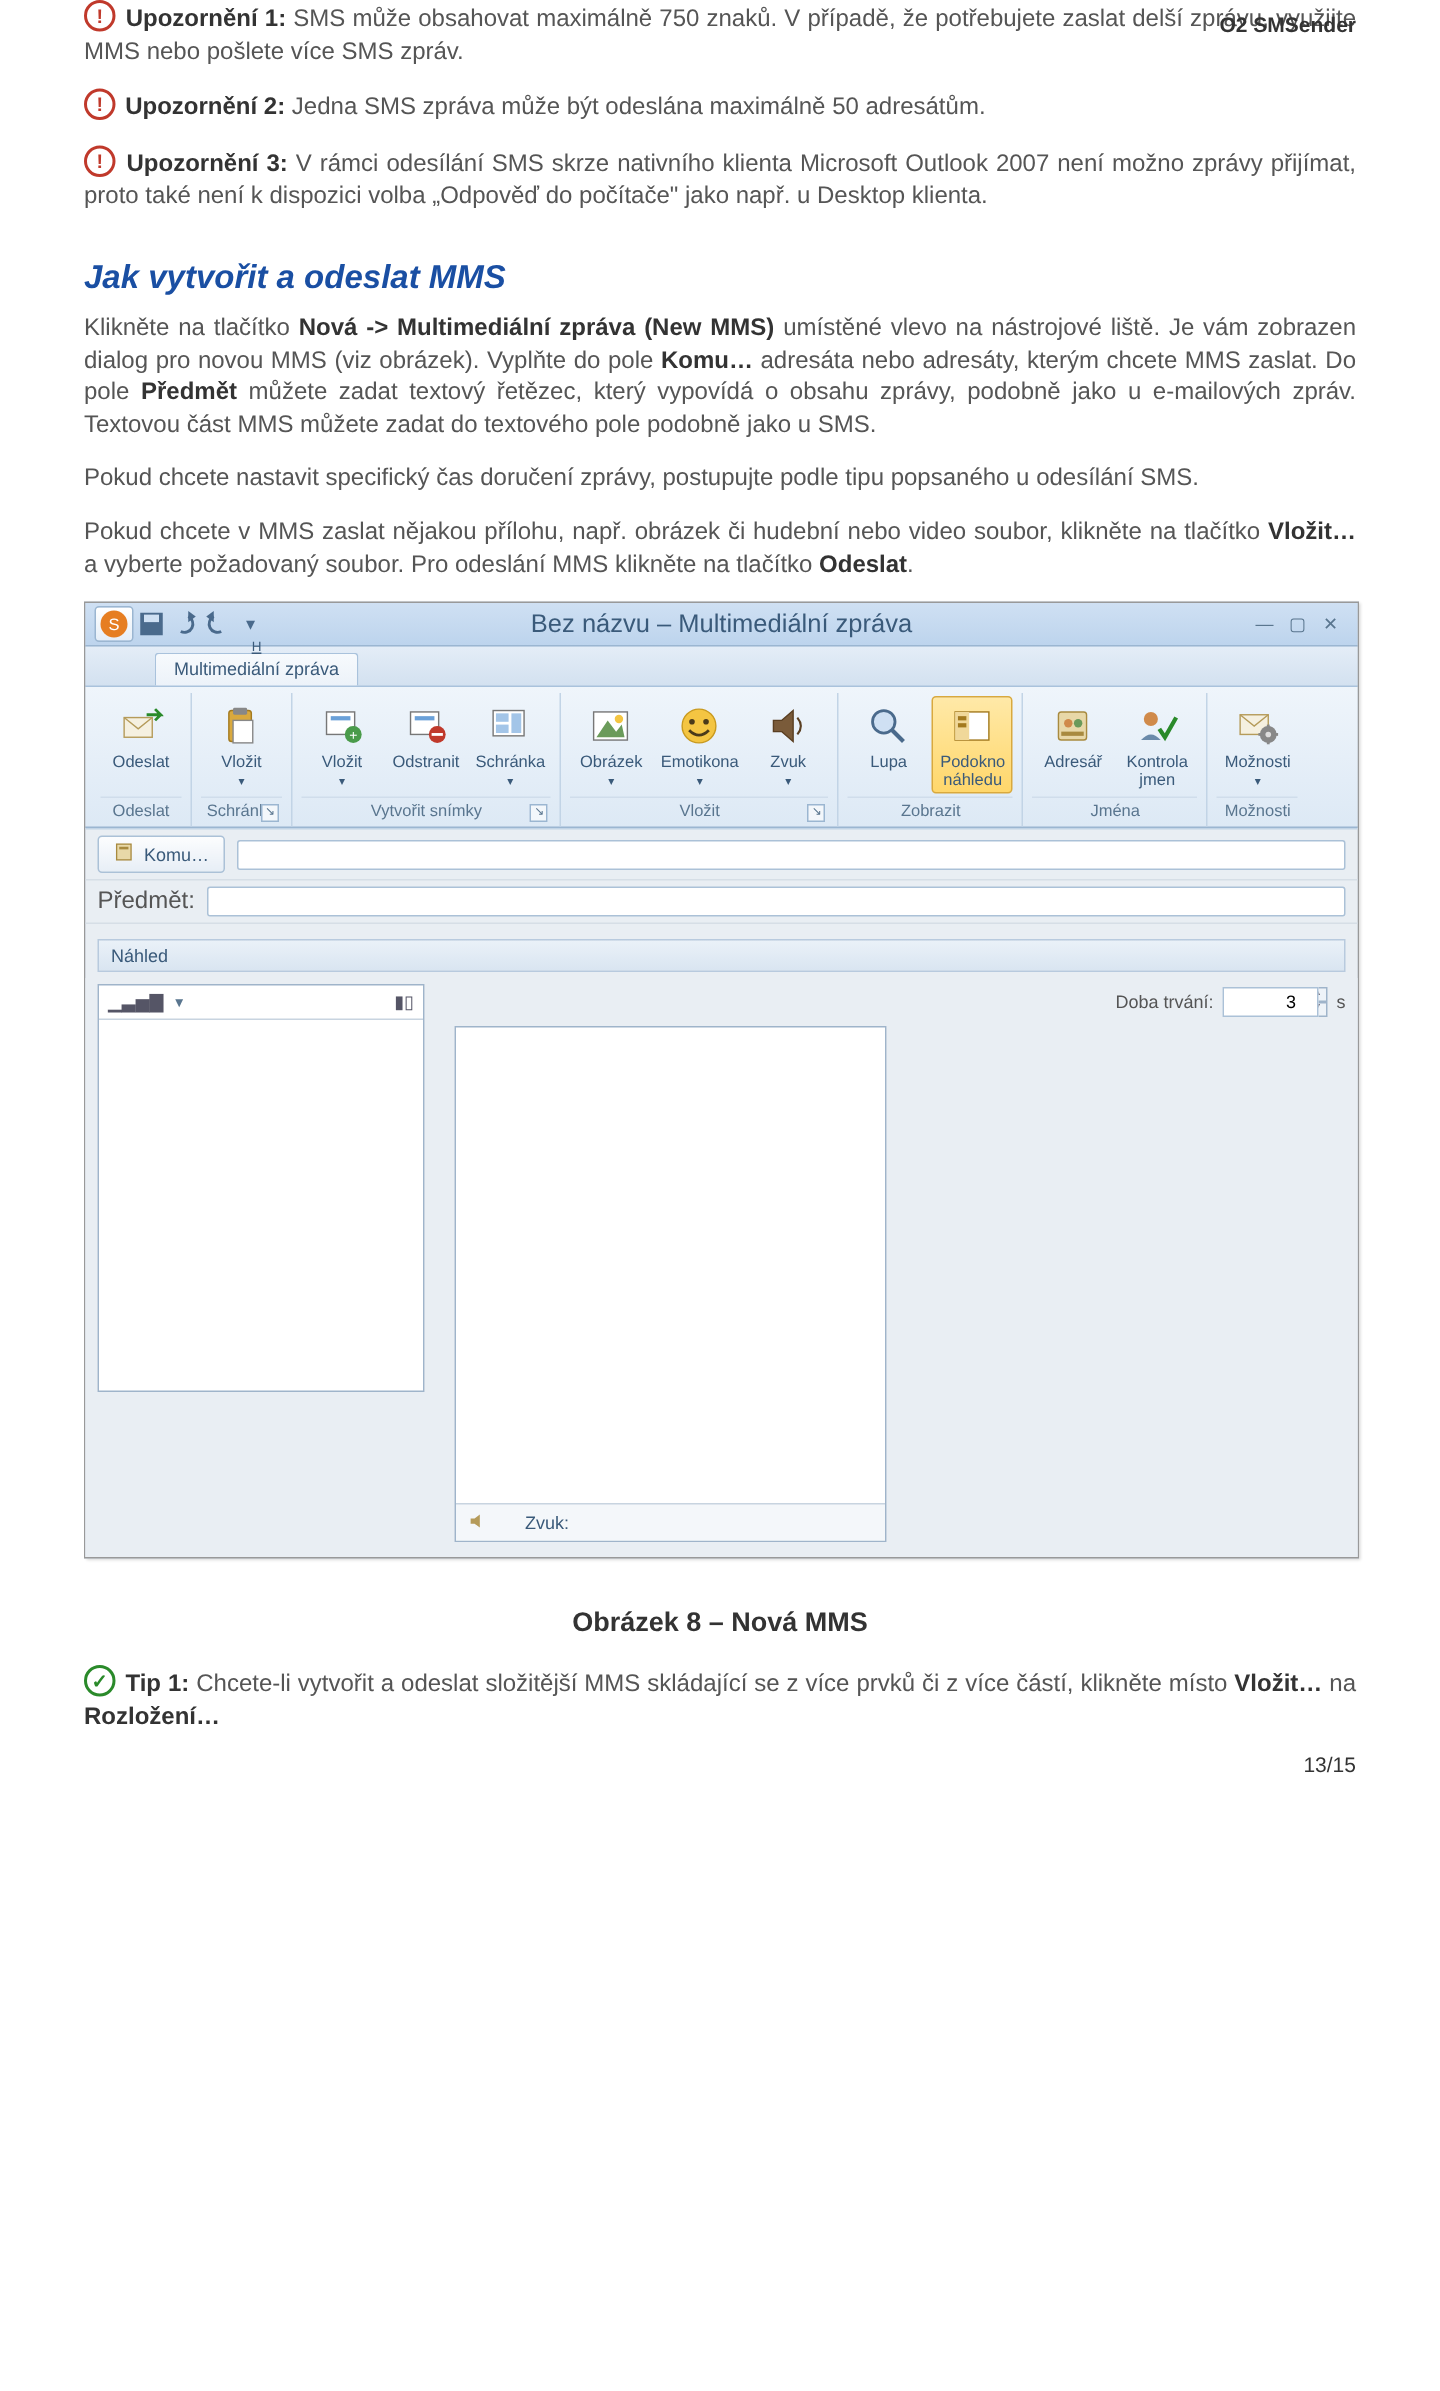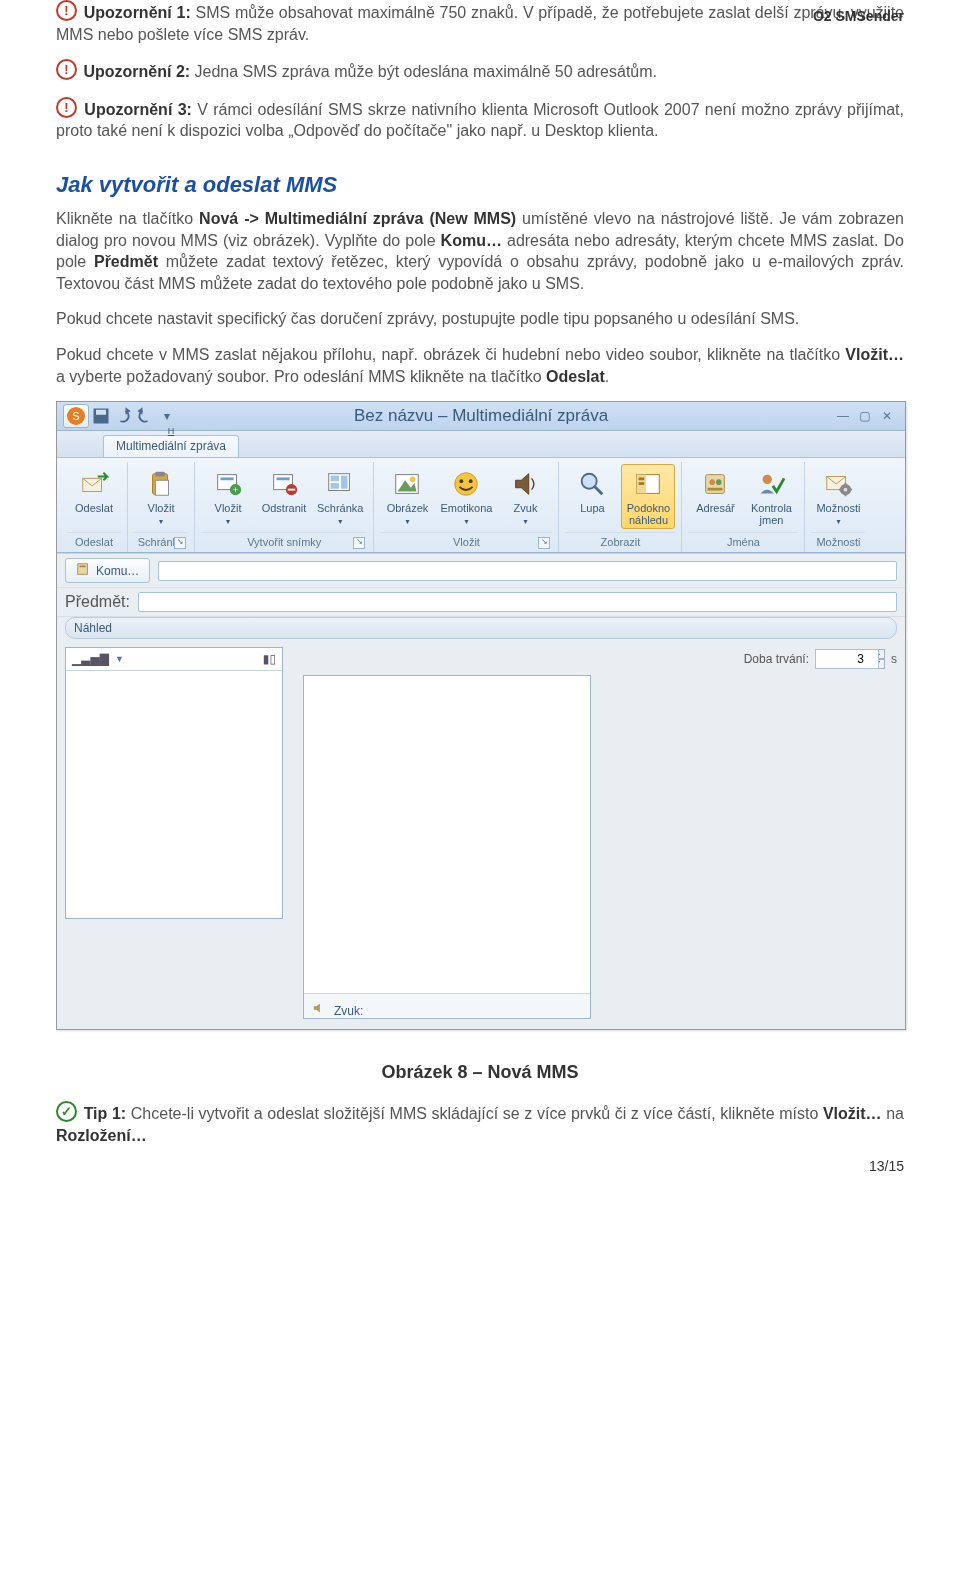--- a/index.html
+++ b/index.html
@@ -227,22 +227,22 @@
   .field-input {
     flex:1;
     border:1px solid #abc1d7;
     background:#fff;
     height:18px;
     border-radius:2px;
   }
   .nahled-bar {
     background:linear-gradient(to bottom,#eaf1f8,#d9e5f1);
     border:1px solid #b8cade;
-    border-radius:10px;
-    margin:0 8px 4px 8px;
+    border-radius:0;
+    margin:10px 8px 4px 8px;
     padding:3px 8px;
     font-size:12px;color:#3a5a7a;
   }
   .panels {
     display:flex;
     padding:4px 8px 10px 8px;
     gap:20px;
     background:#e9eef3;
   }
   .panel-left {
@@ -279,21 +279,21 @@
   .panel-right {
     border:1px solid #9fb4ca;
     background:#fff;
     height:342px;
     width:286px;
     position:relative;
   }
   .sound-row {
     position:absolute;left:0;right:0;bottom:0;
     height:24px;border-top:1px solid #c8d4e0;
-    display:flex;align-items:flex-end;padding:0 8px;gap:8px;
+    display:flex;align-items:center;padding:0 8px;gap:24px;
     font-size:12px;color:#3a5a7a;
     background:#f4f7fa;
   }
   .book-icon svg{width:14px;height:14px;}
   .sig-icon, .batt-icon { font-size:12px;color:#556; }
 </style>
 </head>
 <body>
 
 <div class="page">

